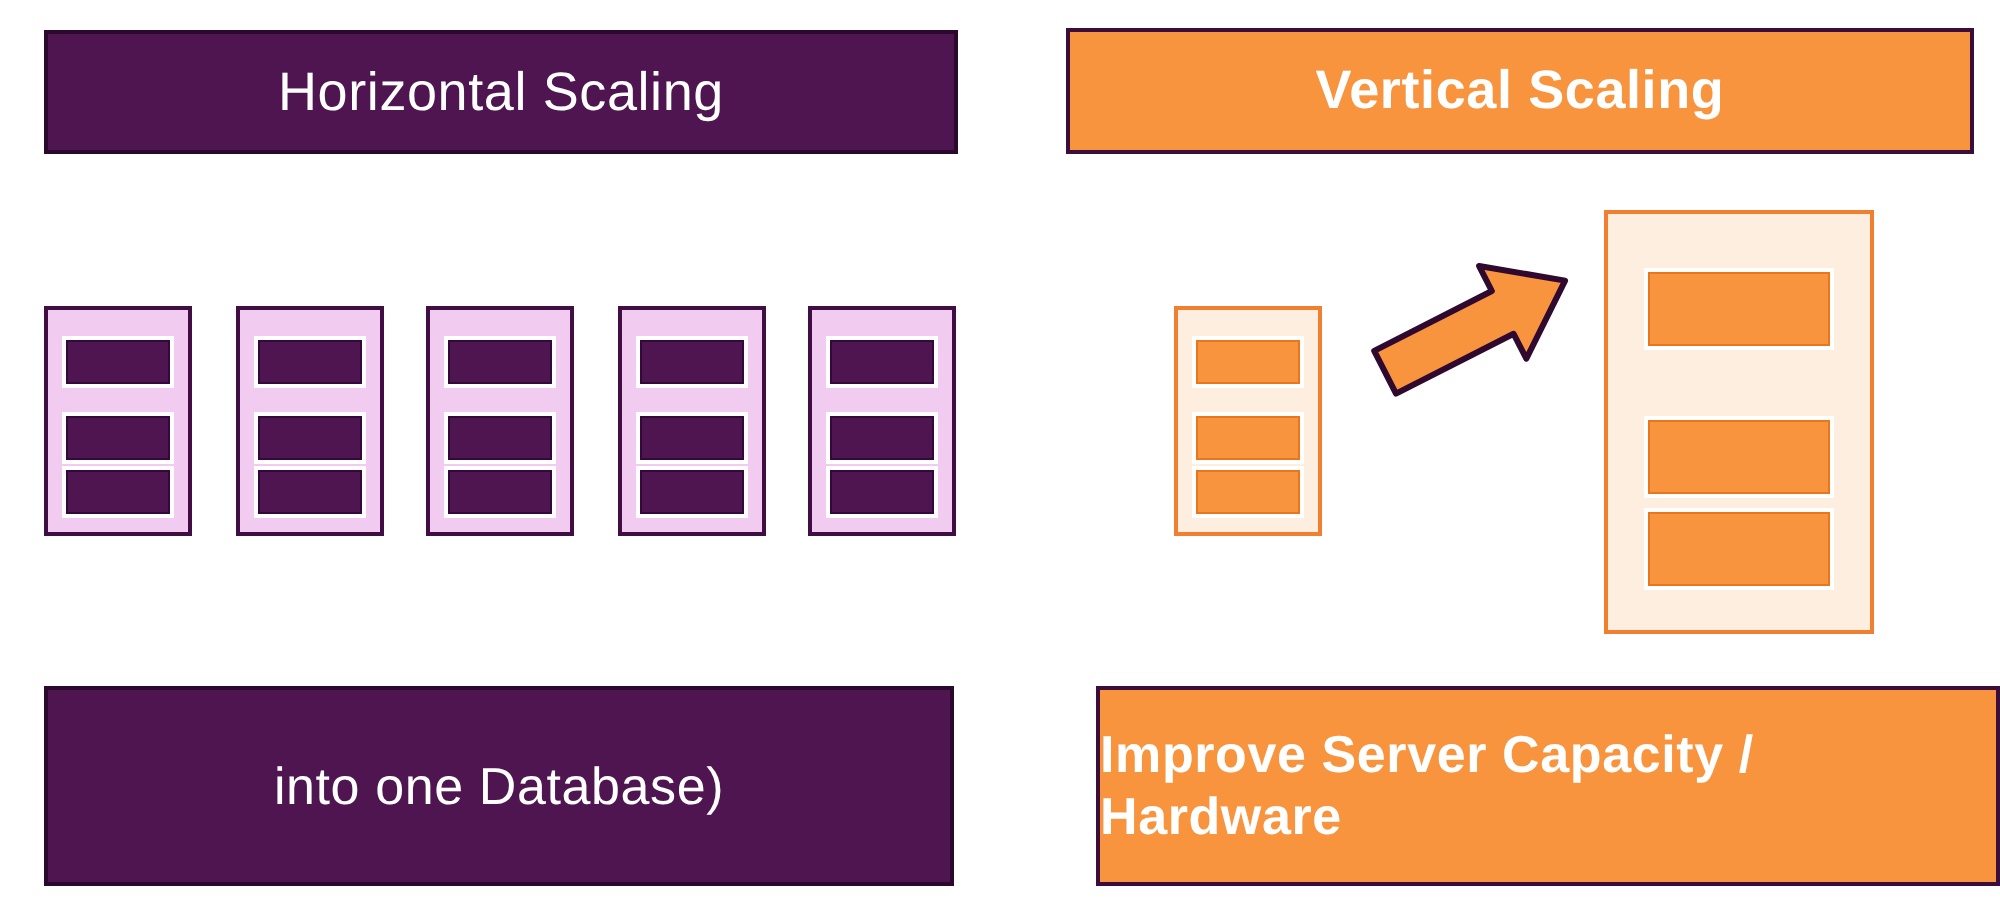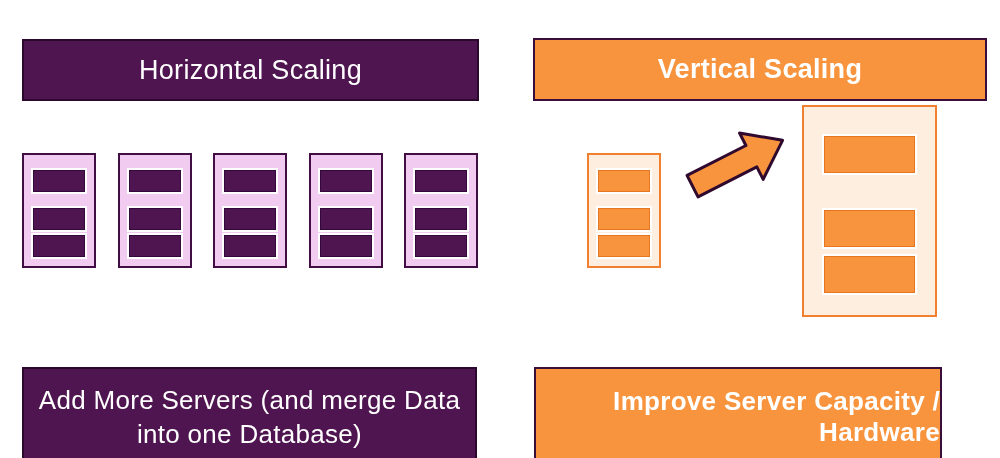--- a/index.html
+++ b/index.html
@@ -24,31 +24,30 @@
   body{font-family:"Liberation Sans", sans-serif;}
   .canvas{
     position:relative;
     width:1000px;height:458px;
     background:var(--canvas-bg);
     overflow:hidden;
   }
   .box{
     position:absolute;
     display:flex;align-items:center;justify-content:center;
-    text-align:right;
+    text-align:left;
     color:var(--label-text);
     letter-spacing:.3px;
-    margin-top:24px;
   }
   .purple-box{background:var(--purple);border:2px solid var(--purple-border);}
   .orange-box{background:var(--orange);border:2px solid var(--orange-box-border);font-weight:bold;}
   .header-left{left:22px;top:15px;width:457px;height:62px;font-size:27px;}
   .header-right{left:533px;top:14px;width:454px;height:63px;font-size:27px;}
   .footer-left{left:22px;top:343px;width:455px;height:100px;font-size:26px;line-height:34px;flex-direction:column;}
-  .footer-right{left:534px;top:343px;width:408px;height:100px;font-size:26px;}
+  .footer-right{left:548px;top:343px;width:452px;height:100px;font-size:26px;}
 
   .server-row{
     position:absolute;left:22px;top:153px;width:456px;height:115px;
     display:flex;justify-content:space-between;
   }
   .server{
     display:flex;flex-direction:column;
     width:74px;height:115px;
     padding:15px 9px 0 9px;
   }
@@ -122,21 +121,20 @@
       <div class="bar"></div>
     </div>
     <div class="server pink-server">
       <div class="bar"></div>
       <div class="bar"></div>
       <div class="bar"></div>
     </div>
   </div>
 
   <div class="box purple-box footer-left">
-    <span>Add More Servers (and merge Data</span>
     <span>into one Database)</span>
   </div>
 
   <div class="box orange-box header-right">
     <span>Vertical Scaling</span>
   </div>
 
   <div class="server cream-server server-small">
     <div class="bar"></div>
     <div class="bar"></div>

